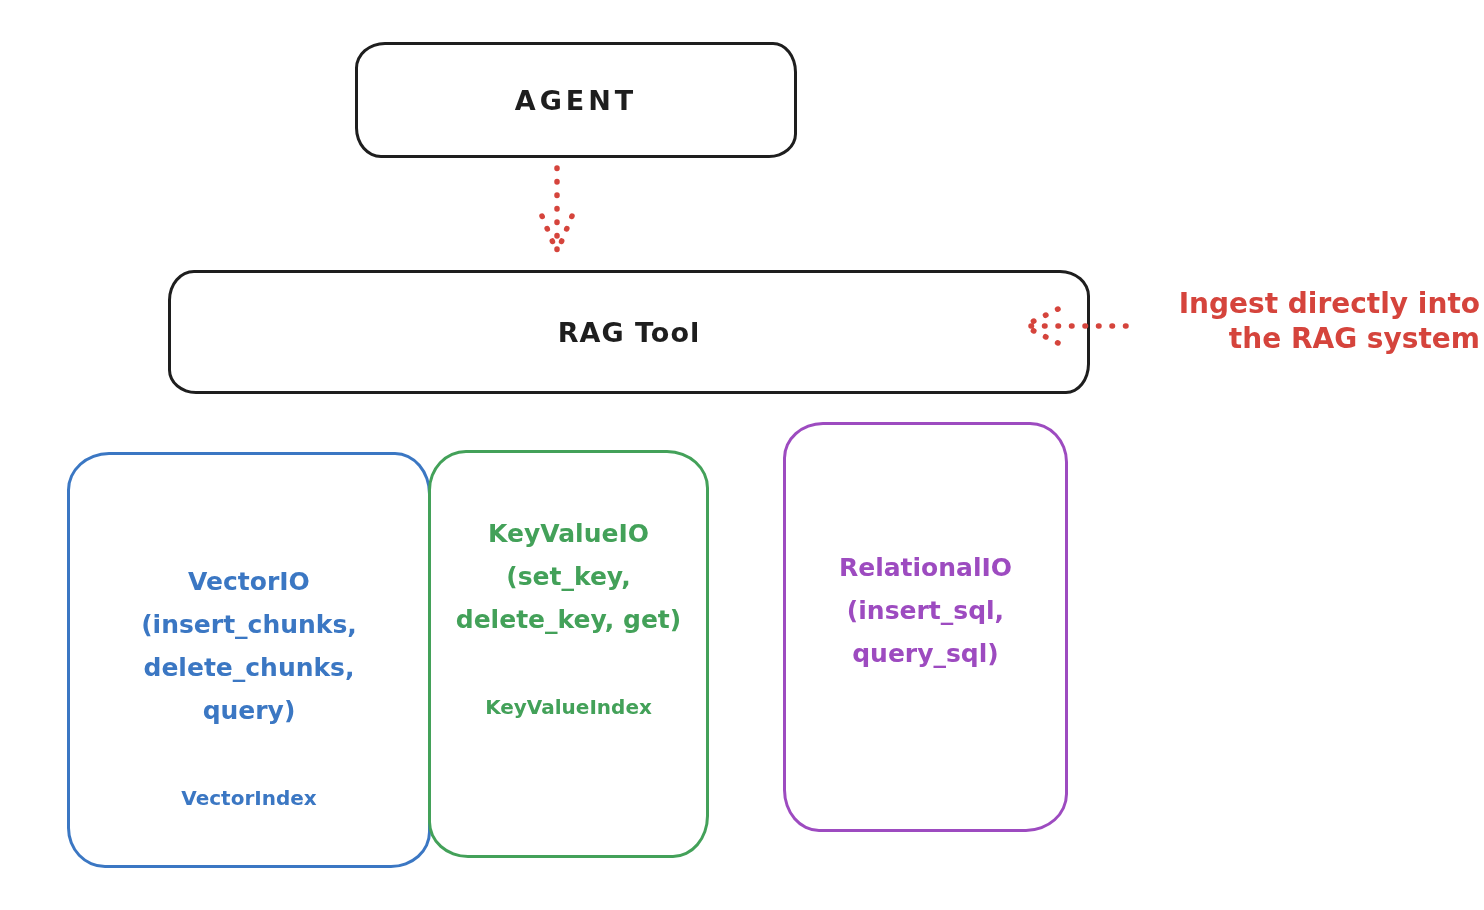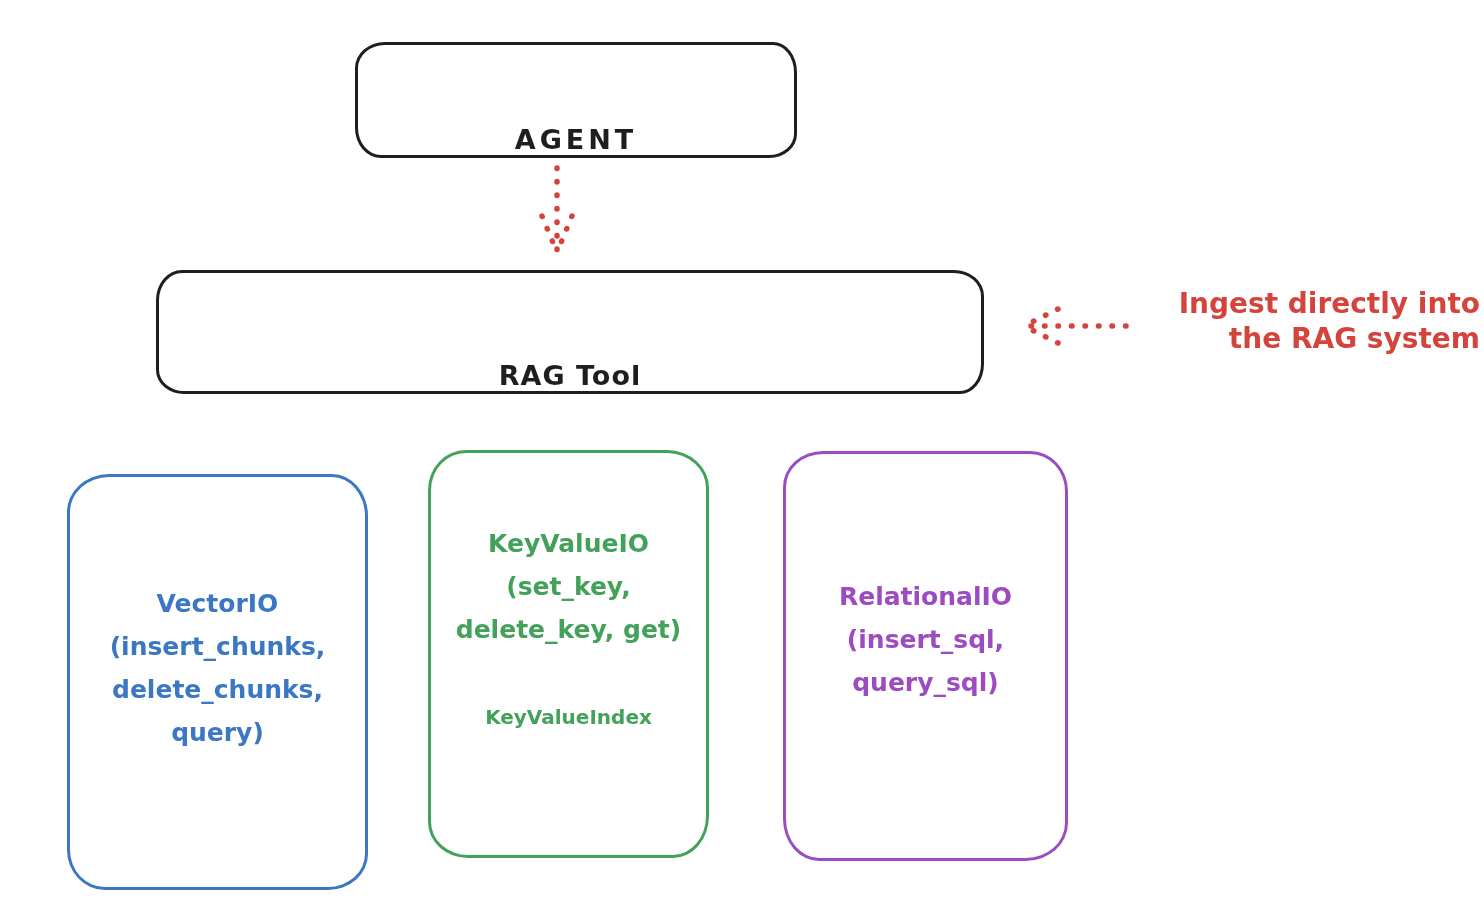--- a/index.html
+++ b/index.html
@@ -20,37 +20,37 @@
     width: 1484px;
     height: 910px;
     background: var(--color-background);
     overflow: hidden;
   }
   .node {
     position: absolute;
     border: 3.5px solid var(--color-ink);
     background: var(--color-background);
     display: flex;
-    align-items: flex-end;
+    align-items: center;
     justify-content: center;
     color: var(--color-ink);
   }
   .node .node-label {
     font-size: 27px;
     font-weight: bold;
     letter-spacing: 1px;
     white-space: nowrap;
   }
   .node.agent {
     left: 355px; top: 42px; width: 442px; height: 116px;
     border-radius: 30px 24px 28px 26px / 26px 30px 24px 30px;
   }
   .node.agent .node-label { letter-spacing: 4px; }
   .node.rag {
-    left: 156px; top: 270px; width: 828px; height: 124px;
+    left: 168px; top: 270px; width: 922px; height: 124px;
     border-radius: 26px 30px 24px 28px / 30px 26px 30px 24px;
   }
   .arrow-svg { position: absolute; overflow: visible; }
   .arrow-svg line {
     fill: none;
     stroke: var(--color-red);
     stroke-width: 5.5;
     stroke-linecap: round;
     stroke-dasharray: 0.5 13;
   }
@@ -75,36 +75,35 @@
     font-size: 25px;
     line-height: 43px;
     white-space: pre-line;
   }
   .storage .storage-index {
     font-size: 20px;
     line-height: 43px;
     margin-top: 26px;
   }
   .storage.blue {
-    left: 67px; top: 452px; width: 301px; height: 416px;
+    left: 67px; top: 452px; width: 364px; height: 416px;
     border: 3.5px solid var(--color-blue);
     color: var(--color-blue);
     border-radius: 42px 36px 40px 38px / 38px 42px 36px 40px;
     padding-top: 86px;
-    margin-top: 22px;
   }
   .storage.green {
     left: 428px; top: 450px; width: 281px; height: 408px;
     border: 3.5px solid var(--color-green);
     color: var(--color-green);
     border-radius: 38px 42px 36px 40px / 40px 38px 42px 36px;
-    padding-top: 50px;
+    padding-top: 40px;
   }
   .storage.purple {
-    left: 783px; top: 451px; width: 285px; height: 410px;
+    left: 783px; top: 422px; width: 285px; height: 410px;
     border: 3.5px solid var(--color-purple);
     color: var(--color-purple);
     border-radius: 40px 38px 42px 36px / 36px 40px 38px 42px;
     padding-top: 102px;
   }
 </style>
 </head>
 <body>
 
 <div class="canvas">
@@ -130,20 +129,21 @@
   </svg>
 
   <div class="annotation">Ingest directly into
 the RAG system</div>
 
   <div class="storage blue">
     <div class="storage-body">VectorIO
 (insert_chunks,
 delete_chunks,
 query)</div>
+    <div class="storage-index">VectorIndex</div>
   </div>
 
   <div class="storage green">
     <div class="storage-body">KeyValueIO
 (set_key,
 delete_key, get)</div>
     <div class="storage-index">KeyValueIndex</div>
   </div>
 
   <div class="storage purple">

